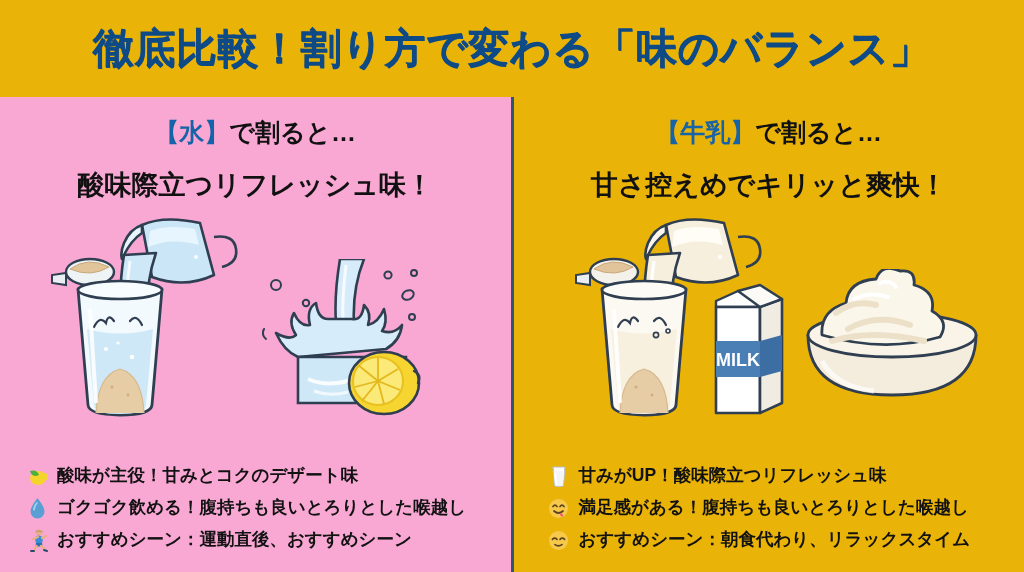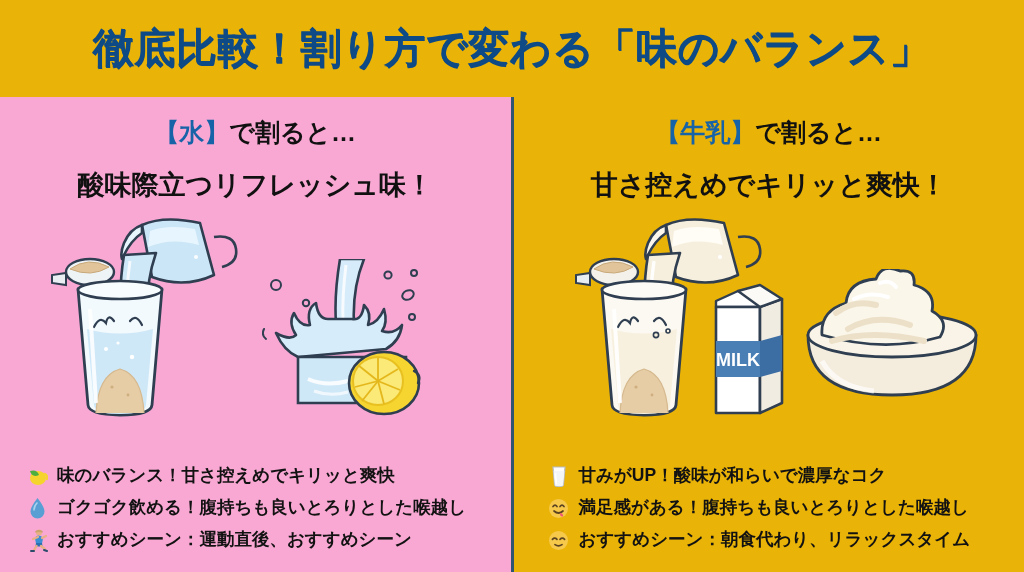--- a/index.html
+++ b/index.html
@@ -245,21 +245,21 @@
       <div class="bullets bullets-water">
 
         <div class="bullet">
           <span class="bullet-icon">
             <svg width="21" height="21" viewBox="0 0 21 21">
               <ellipse cx="11" cy="12" rx="8" ry="7" fill="#f6d42e"></ellipse>
               <path d="M18 8 q3 2 2 5" fill="none" stroke="#f6d42e" stroke-width="2.2" stroke-linecap="round"></path>
               <path d="M3 5 q7 -2 9 4 q-7 3 -9 -4 Z" fill="#4caf3f"></path>
             </svg>
           </span>
-          <span class="bullet-text">味のバランス！甘さ控えめでキリッと爽快</span>
+          <span class="bullet-text">酸味が主役！甘みとコクのデザート味</span>
         </div>
 
         <div class="bullet">
           <span class="bullet-icon">
             <svg width="17" height="22" viewBox="0 0 17 22">
               <path d="M8.5 1 q7 9 7 13.5 a7 7 0 0 1 -14 0 Q1.5 10 8.5 1 Z" fill="#5a9fd4"></path>
               <path d="M5 13 q0 -4 3 -7" fill="none" stroke="#a9d2ee" stroke-width="1.6" stroke-linecap="round"></path>
             </svg>
           </span>
           <span class="bullet-text">ゴクゴク飲める！腹持ちも良いとろりとした喉越し</span>
@@ -375,21 +375,21 @@
       <div class="bullets bullets-milk">
 
         <div class="bullet">
           <span class="bullet-icon">
             <svg width="16" height="22" viewBox="0 0 16 22">
               <path d="M2 2 l12 0 l-1.6 18 q-0.2 1.6 -4.4 1.6 q-4.2 0 -4.4 -1.6 Z" fill="#fdfdfd" stroke="#b9bcc2" stroke-width="1.2"></path>
               <path d="M2.6 6 l10.8 0 l-1.3 14 q-0.2 1.2 -4.1 1.2 q-3.9 0 -4.1 -1.2 Z" fill="#f4f5f7"></path>
               <path d="M4.4 8 l1 11" fill="none" stroke="#ffffff" stroke-width="1.6"></path>
             </svg>
           </span>
-          <span class="bullet-text">甘みがUP！酸味が和らいで濃厚なコク</span>
+          <span class="bullet-text">甘みがUP！酸味際立つリフレッシュ味</span>
         </div>
 
         <div class="bullet">
           <span class="bullet-icon">
             <svg width="21" height="21" viewBox="0 0 21 21">
               <circle cx="10.5" cy="10.5" r="9.5" fill="#f7c94b"></circle>
               <path d="M5 8.5 q2 -2.6 4 0" fill="none" stroke="#5a4320" stroke-width="1.7" stroke-linecap="round"></path>
               <path d="M12 8.5 q2 -2.6 4 0" fill="none" stroke="#5a4320" stroke-width="1.7" stroke-linecap="round"></path>
               <path d="M6 13 q4.5 4 9 0" fill="none" stroke="#5a4320" stroke-width="1.7" stroke-linecap="round"></path>
               <path d="M12.5 15 q3 0.5 2.5 3.5 q-2.6 0.6 -3.2 -2.4 Z" fill="#ef5b74"></path>

